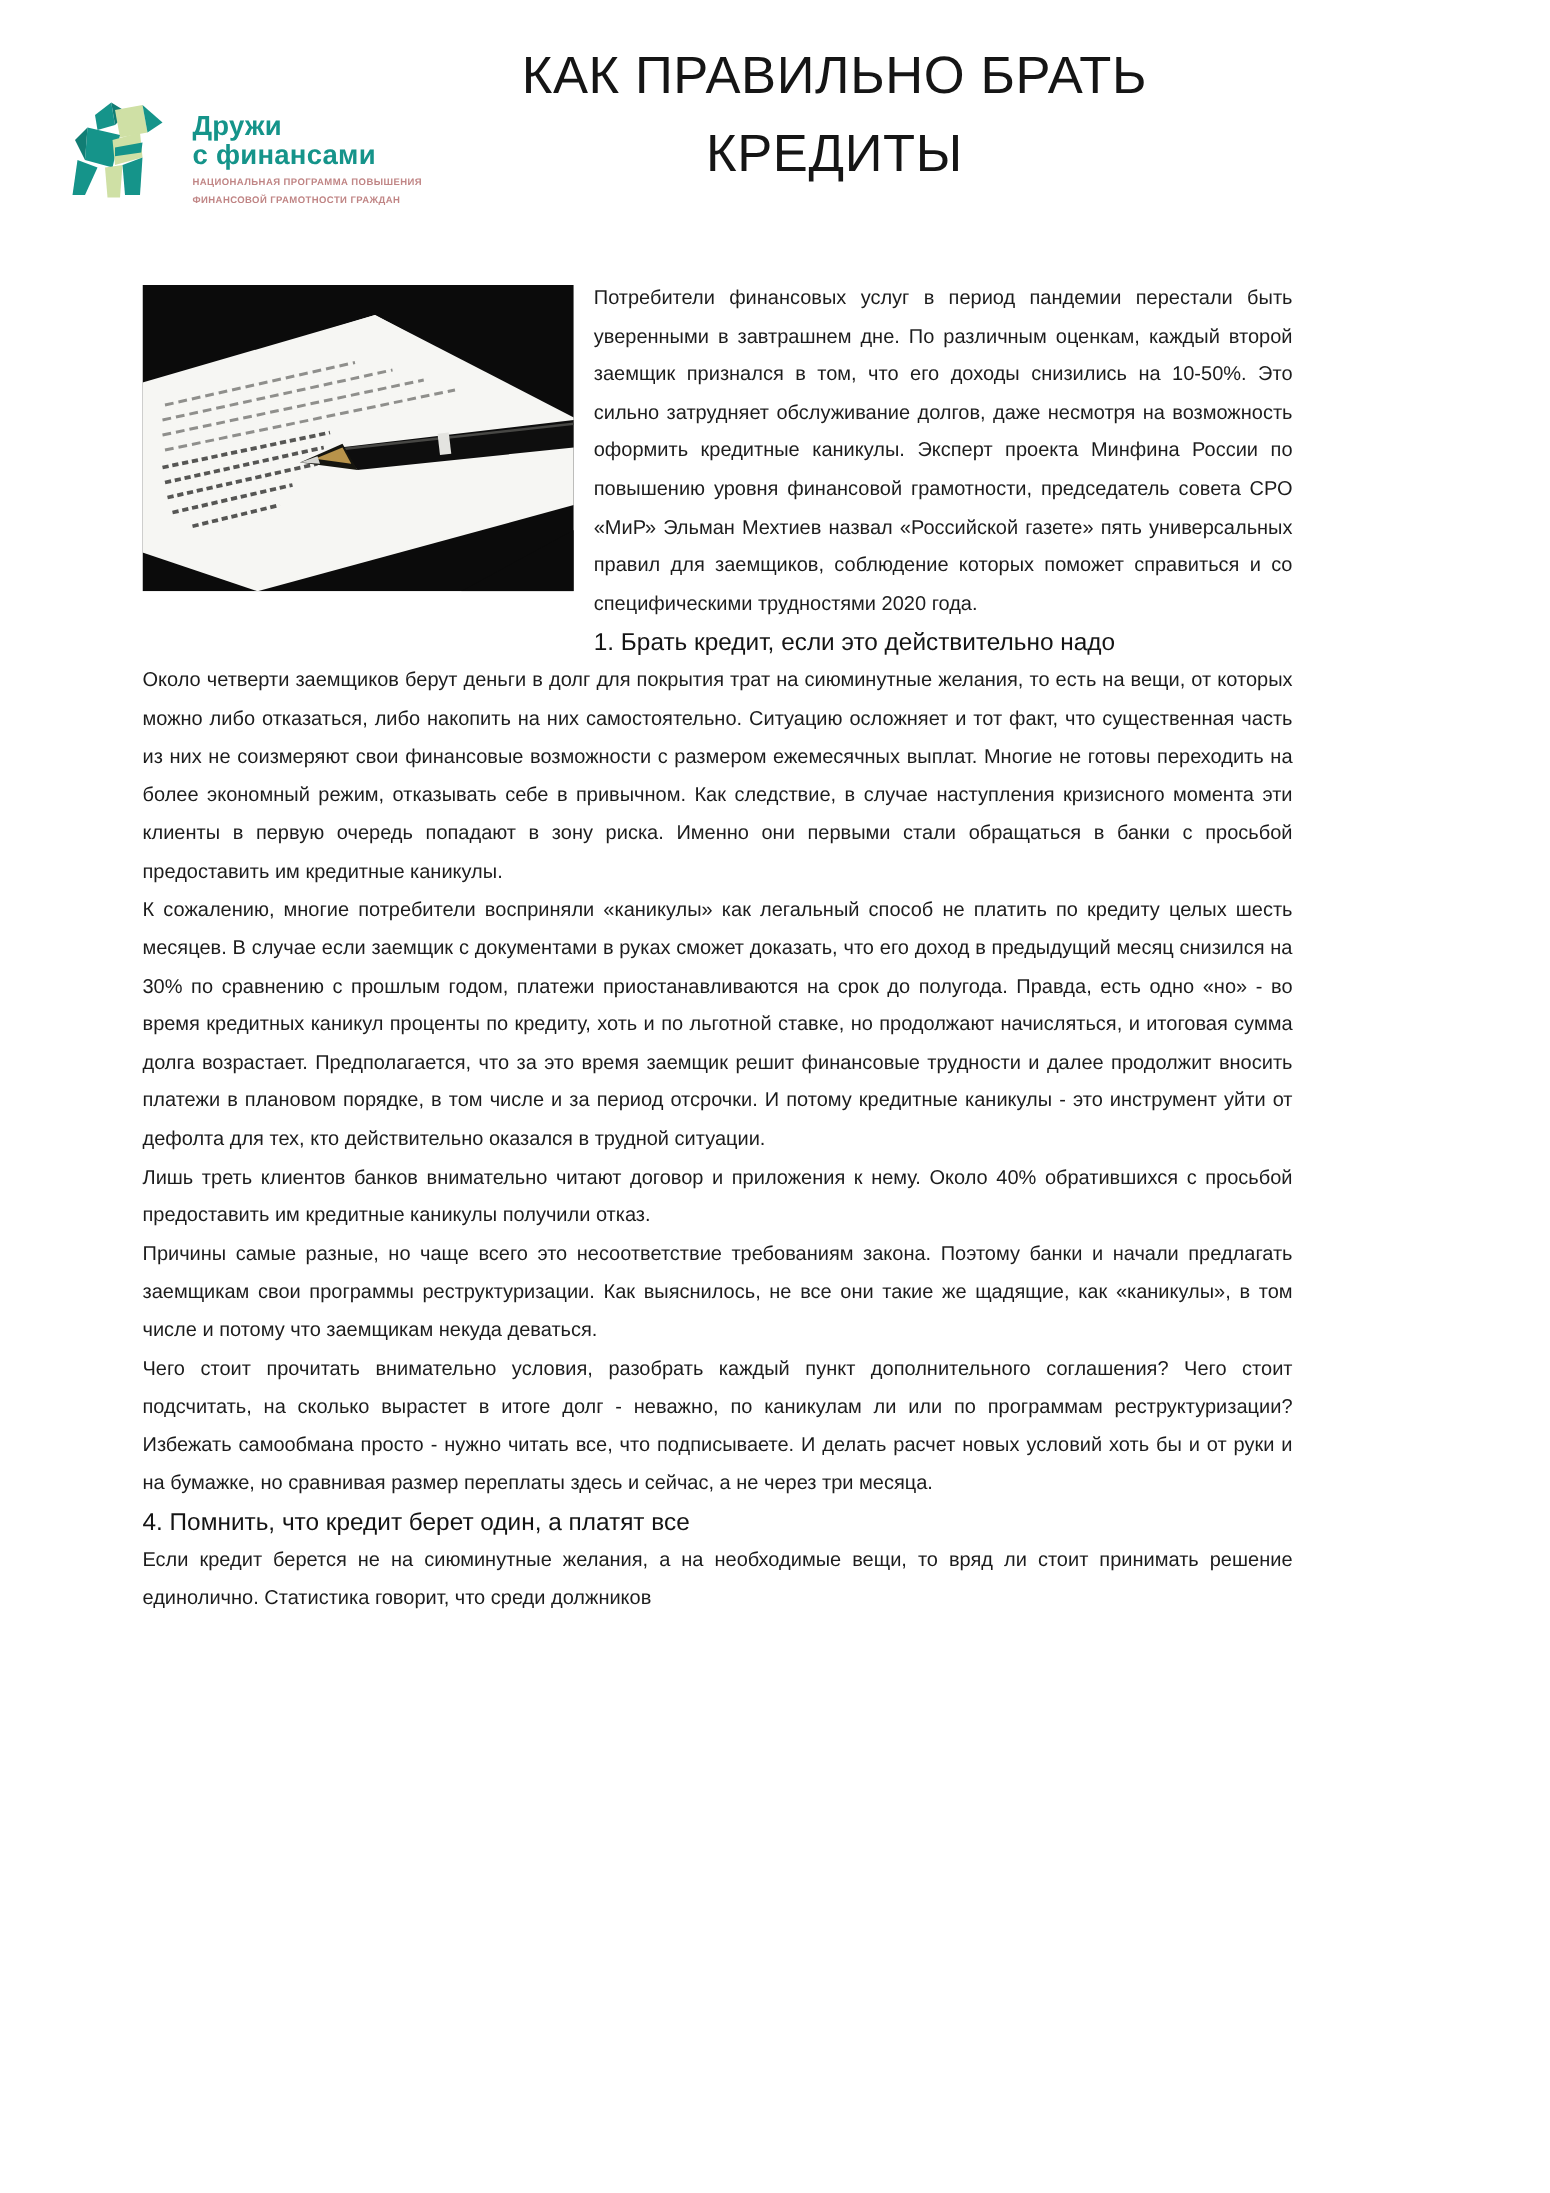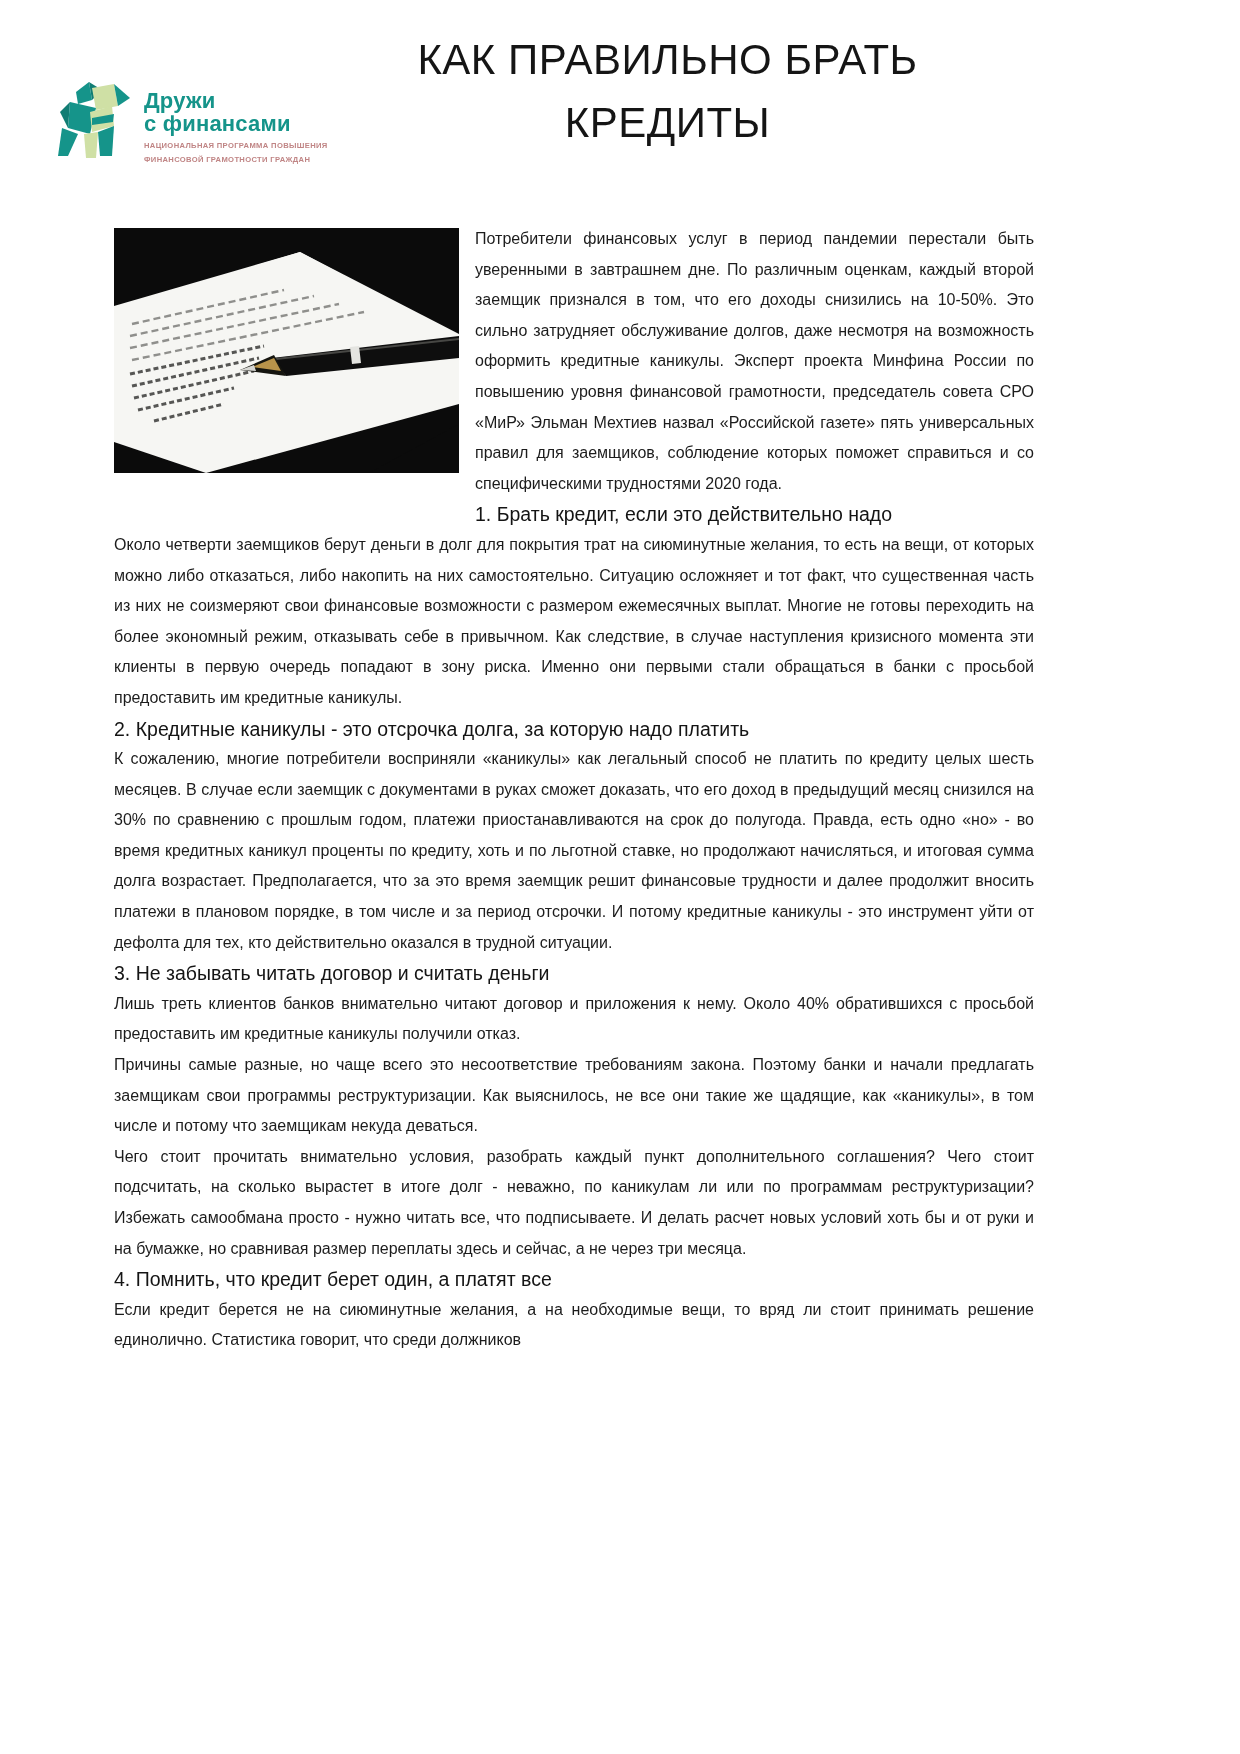--- a/index.html
+++ b/index.html
@@ -8,21 +8,21 @@
     width:1240px; height:1754px;
     background:#ffffff;
     overflow:hidden;
     font-family:"Liberation Sans","DejaVu Sans",sans-serif;
     color:#1c1c1c;
   }
 
   
   .header { position:relative; height:196px; }
 
-  .logo { position:absolute; left:56px; top:50px; display:flex; align-items:flex-start; gap:10px;justify-content:space-between; }
+  .logo { position:absolute; left:56px; top:50px; display:flex; align-items:flex-start; gap:20px;justify-content:space-between; }
   .logo-icon { width:78px; height:84px; flex:0 0 auto; }
   .logo-text { padding-top:12px; }
   .logo-title { font-weight:bold; font-size:22px; line-height:1.04; color:#15948a; letter-spacing:.2px; }
   .logo-sub { margin-top:5px; font-size:7.6px; line-height:1.25; color:#c08585; letter-spacing:.35px; font-weight:bold; }
 
   .doc-title {
     margin:28px 225px 0 320px;
     text-align:center;
     font-size:42px;
     line-height:63px;
@@ -129,24 +129,22 @@
       <polygon points="138,139 160,130 167,143" fill="#b8934a"></polygon>
       <polygon points="126,142 140,137 142,143" fill="#d6d6d2"></polygon>
     </svg>
 
 
     <p class="lead">Потребители финансовых услуг в период пандемии перестали быть уверенными в завтрашнем дне. По различным оценкам, каждый второй заемщик признался в том, что его доходы снизились на 10-50%. Это сильно затрудняет обслуживание долгов, даже несмотря на возможность оформить кредитные каникулы. Эксперт проекта Минфина России по повышению уровня финансовой грамотности, председатель совета СРО «МиР» Эльман Мехтиев назвал «Российской газете» пять универсальных правил для заемщиков, соблюдение которых поможет справиться и со специфическими трудностями 2020 года.</p>
 
     <h3 class="sec-heading">1. Брать кредит, если это действительно надо</h3>
     <p class="para">Около четверти заемщиков берут деньги в долг для покрытия трат на сиюминутные желания, то есть на вещи, от которых можно либо отказаться, либо накопить на них самостоятельно. Ситуацию осложняет и тот факт, что существенная часть из них не соизмеряют свои финансовые возможности с размером ежемесячных выплат. Многие не готовы переходить на более экономный режим, отказывать себе в привычном. Как следствие, в случае наступления кризисного момента эти клиенты в первую очередь попадают в зону риска. Именно они первыми стали обращаться в банки с просьбой предоставить им кредитные каникулы.</p>
 
-    <h3 class="sec-heading">2. Кредитные каникулы - это отсрочка долга, за которую надо платить</h3>
     <p class="para">К сожалению, многие потребители восприняли «каникулы» как легальный способ не платить по кредиту целых шесть месяцев. В случае если заемщик с документами в руках сможет доказать, что его доход в предыдущий месяц снизился на 30% по сравнению с прошлым годом, платежи приостанавливаются на срок до полугода. Правда, есть одно «но» - во время кредитных каникул проценты по кредиту, хоть и по льготной ставке, но продолжают начисляться, и итоговая сумма долга возрастает. Предполагается, что за это время заемщик решит финансовые трудности и далее продолжит вносить платежи в плановом порядке, в том числе и за период отсрочки. И потому кредитные каникулы - это инструмент уйти от дефолта для тех, кто действительно оказался в трудной ситуации.</p>
 
-    <h3 class="sec-heading">3. Не забывать читать договор и считать деньги</h3>
     <p class="para">Лишь треть клиентов банков внимательно читают договор и приложения к нему. Около 40% обратившихся с просьбой предоставить им кредитные каникулы получили отказ.</p>
     <p class="para">Причины самые разные, но чаще всего это несоответствие требованиям закона. Поэтому банки и начали предлагать заемщикам свои программы реструктуризации. Как выяснилось, не все они такие же щадящие, как «каникулы», в том числе и потому что заемщикам некуда деваться.</p>
     <p class="para">Чего стоит прочитать внимательно условия, разобрать каждый пункт дополнительного соглашения? Чего стоит подсчитать, на сколько вырастет в итоге долг - неважно, по каникулам ли или по программам реструктуризации? Избежать самообмана просто - нужно читать все, что подписываете. И делать расчет новых условий хоть бы и от руки и на бумажке, но сравнивая размер переплаты здесь и сейчас, а не через три месяца.</p>
 
     <h3 class="sec-heading">4. Помнить, что кредит берет один, а платят все</h3>
     <p class="para">Если кредит берется не на сиюминутные желания, а на необходимые вещи, то вряд ли стоит принимать решение единолично. Статистика говорит, что среди должников</p>
 
   </div>
 
 </div>

